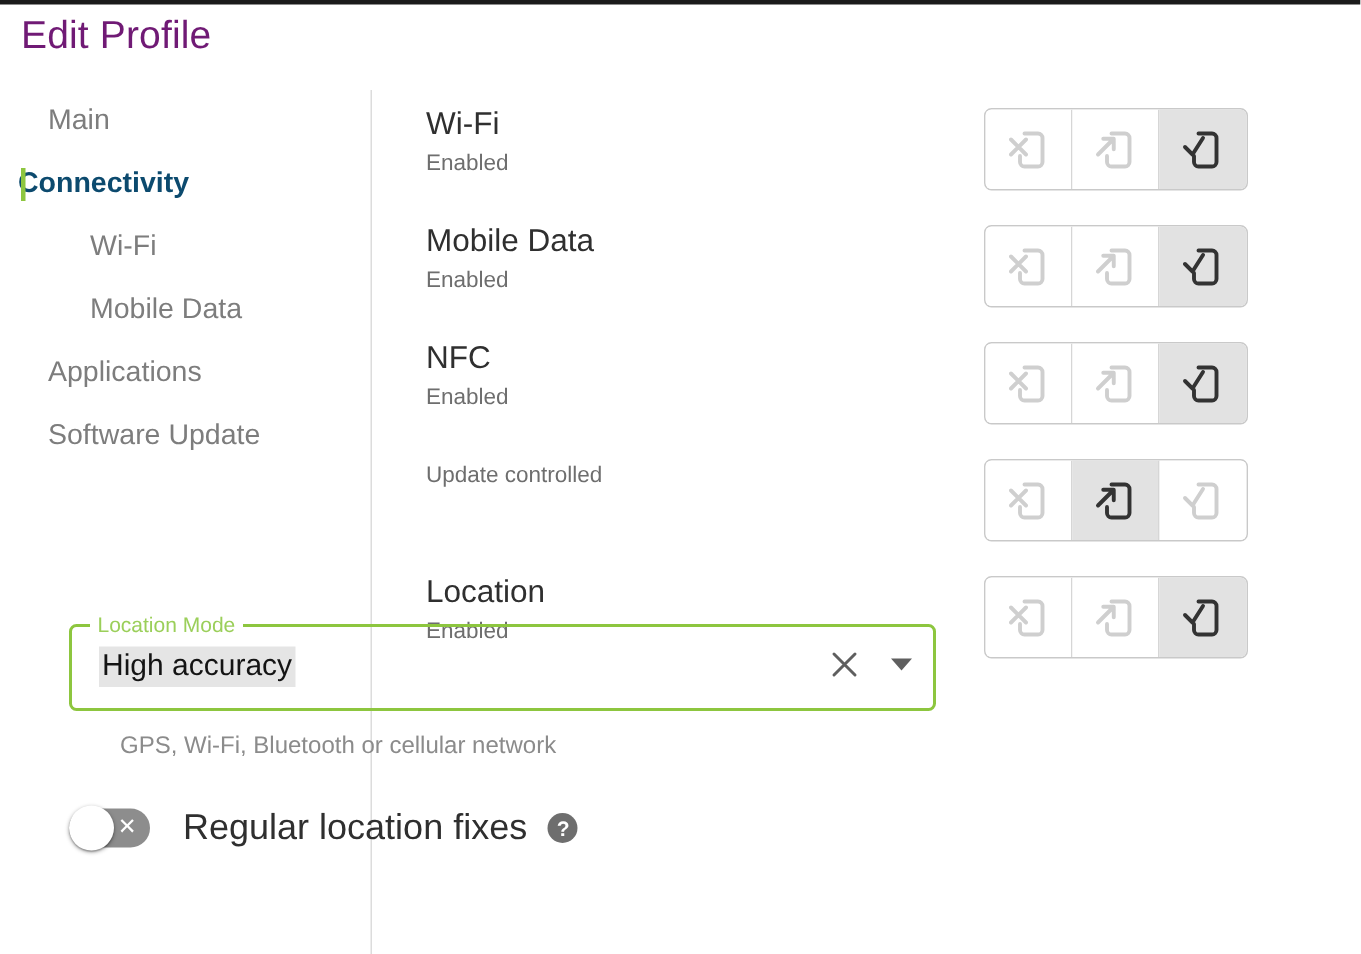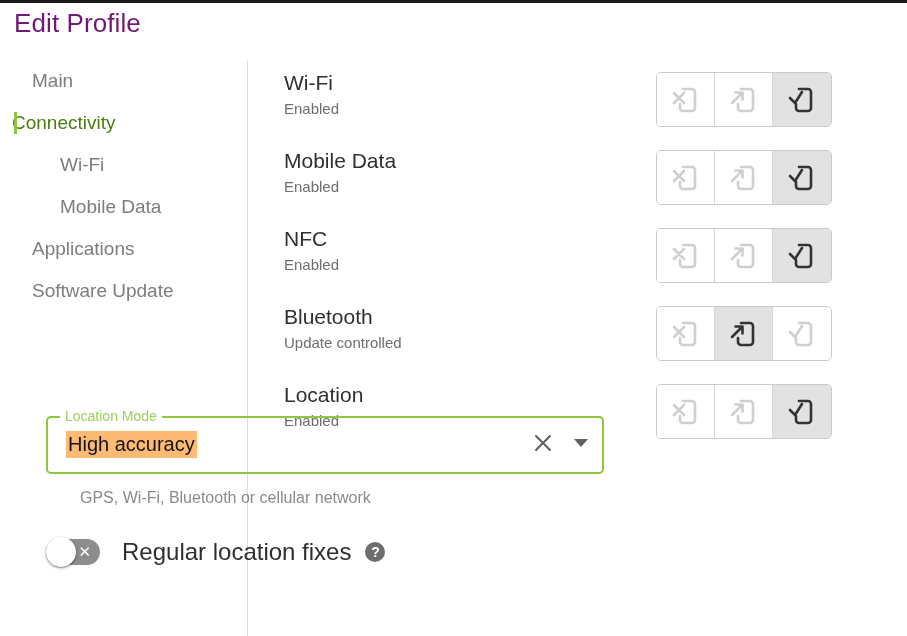--- a/index.html
+++ b/index.html
@@ -55,22 +55,22 @@
     padding-left: 32px;
     font-size: 19px;
     color: #7d7d7d;
     white-space: nowrap;
     cursor: pointer;
   }
   .nav-item.sub {
     padding-left: 60px;
   }
   .nav-item.active {
-    color: #4d7c0f;
-    font-weight: normal;
+    color: #0c4a6e;
+    font-weight: bold;
     padding-left: 12px;
   }
   .nav-item.active .active-bar {
     position: absolute;
     left: 14px;
     top: 10px;
     width: 3px;
     height: 22px;
     background: #8DC63F;
   }
@@ -137,20 +137,21 @@
   .seg .glyph { stroke: #cfcfcf; }
   .seg.selected .glyph { stroke: #333333; }
 
   
   .field-wrap {
     position: absolute;
     left: 46px;
     top: 416px;
     width: 558px;
     height: 58px;
+    padding-left: 20px;
   }
   .field-box {
     position: absolute;
     inset: 0;
     border: 2px solid #8DC63F;
     border-radius: 5px;
     box-sizing: border-box;
     background: transparent;
   }
   .field-notch {
@@ -164,21 +165,21 @@
     color: #9bcf5a;
     line-height: 18px;
     white-space: nowrap;
   }
   .field-value {
     position: absolute;
     left: 20px;
     top: 15px;
     font-size: 20px;
     color: #141414;
-    background: #fdba74;
+    background: #e5e5e5;
     line-height: 27px;
     padding: 0 2px;
     white-space: nowrap;
   }
   .field-actions {
     position: absolute;
     right: 14px;
     top: 16px;
     display: flex;
     align-items: center;
@@ -378,21 +379,20 @@
             <svg width="30" height="30" viewBox="0 0 30 30">
               <path d="M12 4 H21 a3 3 0 0 1 3 3 V23 a3 3 0 0 1 -3 3 H12 a3 3 0 0 1 -3 -3 V19" fill="none" stroke-width="2.6" stroke-linecap="round" stroke-linejoin="round" class="glyph"></path>
               <path d="M3 13 L8 18 L15 7" fill="none" stroke-width="2.6" stroke-linecap="round" stroke-linejoin="round" class="glyph"></path>
             </svg>
           </span>
         </div>
       </div>
     </div>
     <div class="row" style="top: 234px;">
       <div class="row-text">
-        <div class="row-title">Bluetooth</div>
         <div class="row-sub">Update controlled</div>
       </div>
       <div class="btn-group">
         <div class="seg">
           <span>
             <svg width="30" height="30" viewBox="0 0 30 30">
               <path d="M12 4 H21 a3 3 0 0 1 3 3 V23 a3 3 0 0 1 -3 3 H12 a3 3 0 0 1 -3 -3 V19" fill="none" stroke-width="2.6" stroke-linecap="round" stroke-linejoin="round" class="glyph"></path>
               <path d="M3 8 L13 18 M13 8 L3 18" fill="none" stroke-width="2.6" stroke-linecap="round" stroke-linejoin="round" class="glyph"></path>
             </svg>
           </span>

